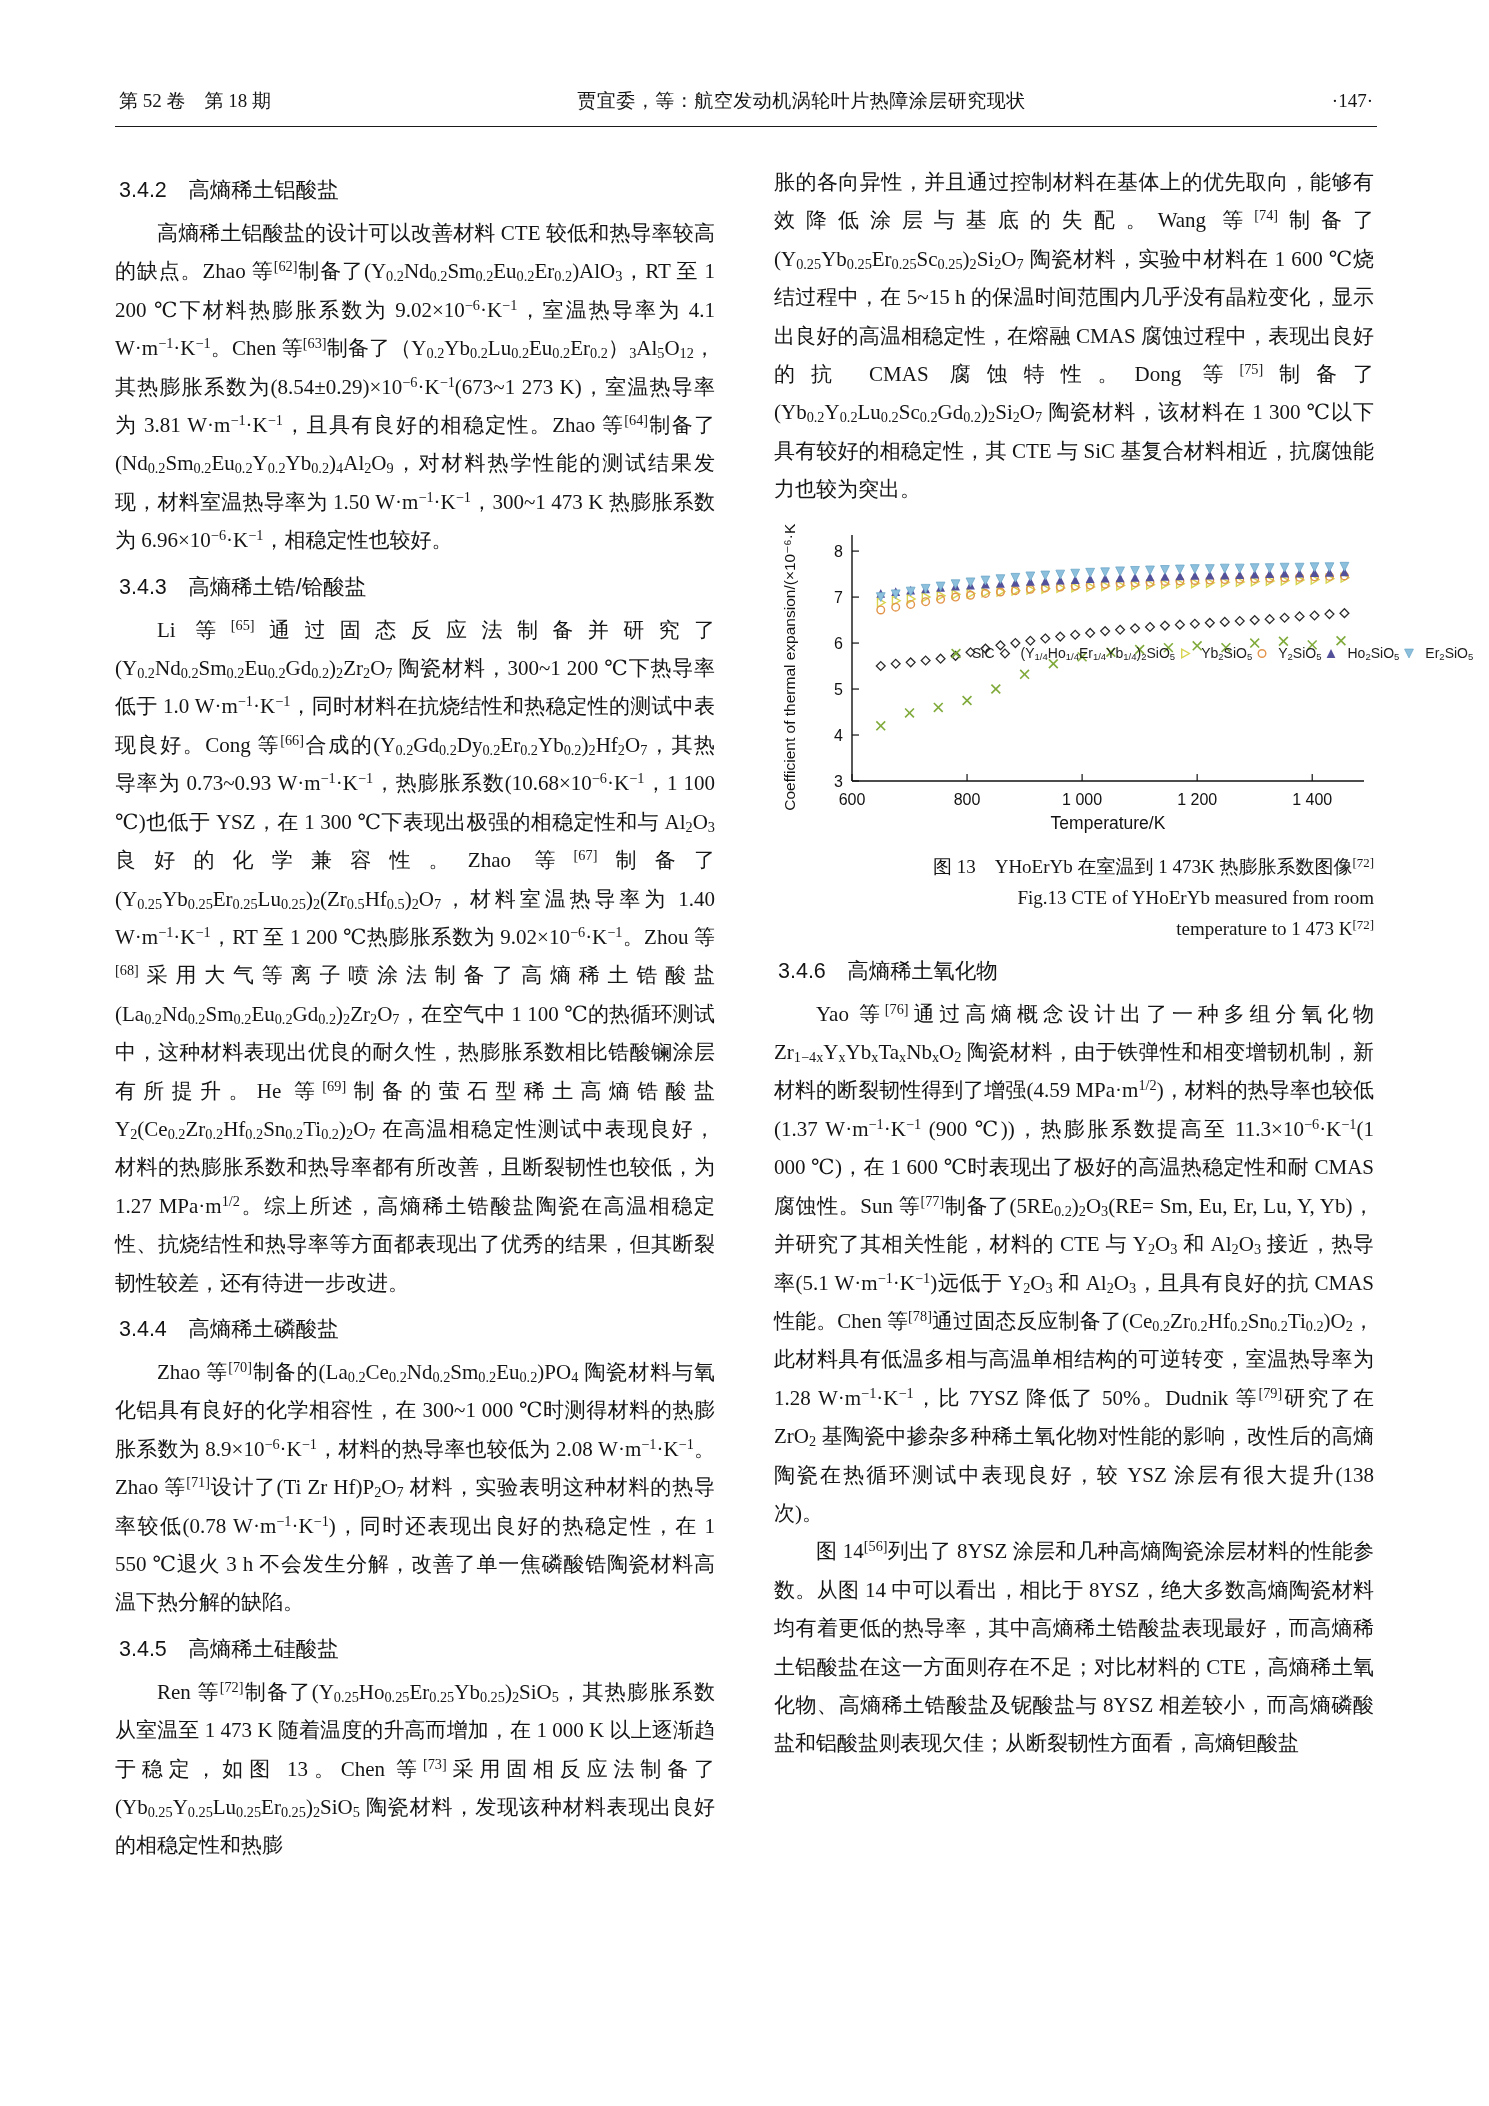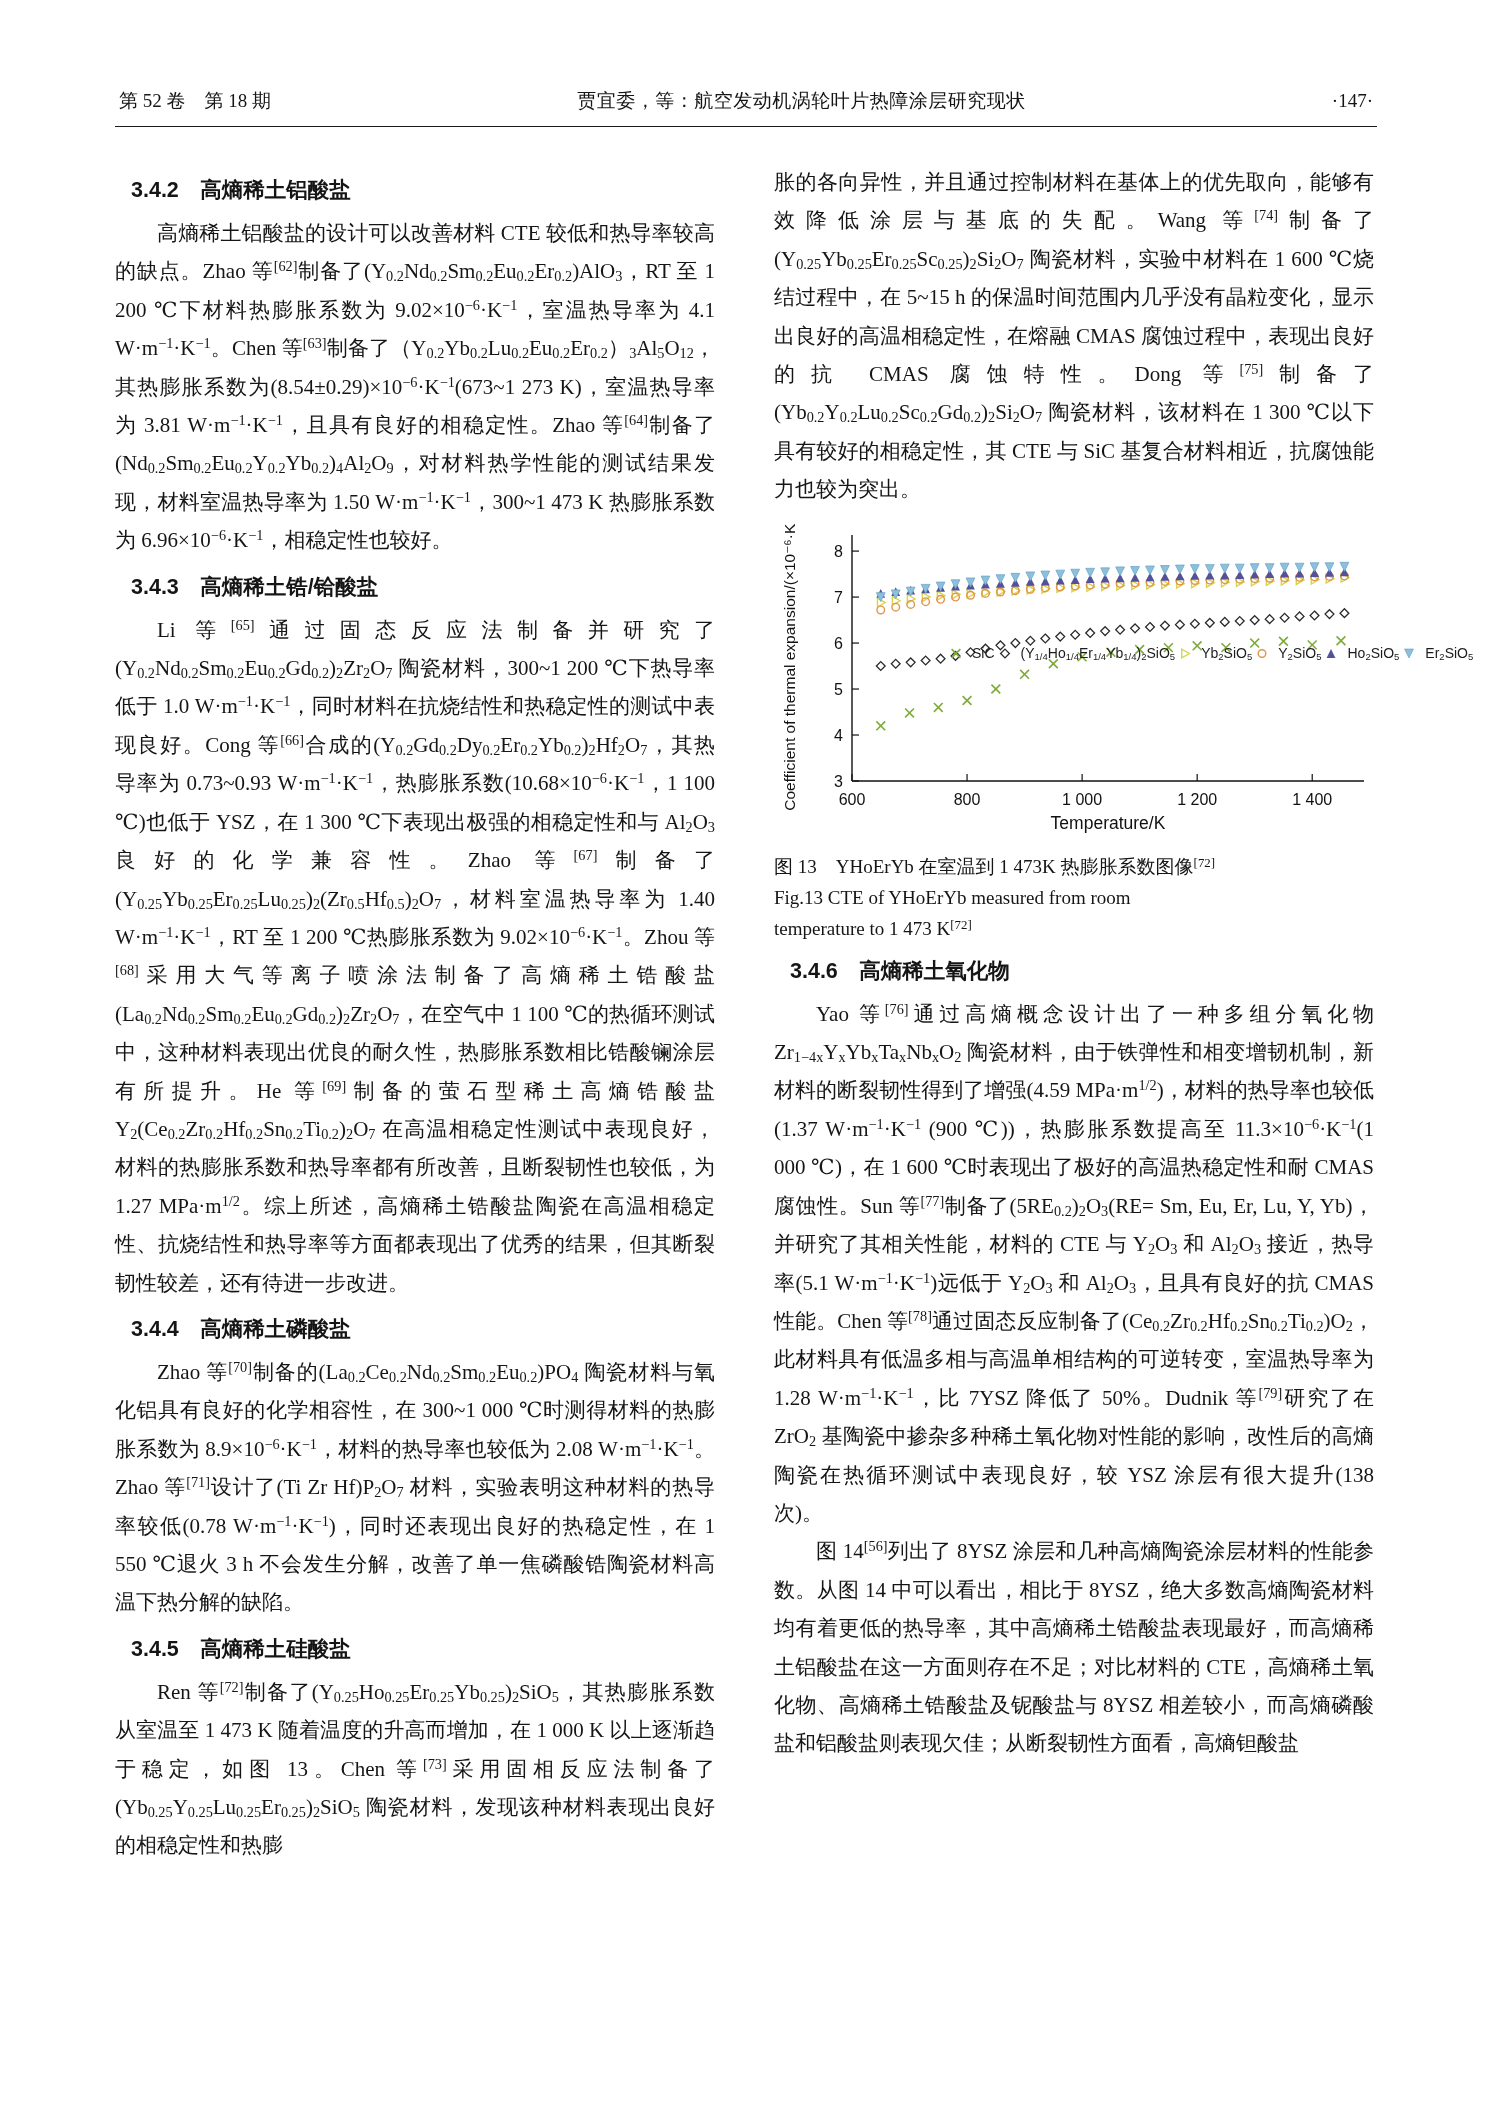--- a/index.html
+++ b/index.html
@@ -10,34 +10,34 @@
     font-family:"Liberation Serif","DejaVu Serif",serif; color:#151515;
     overflow:hidden;
   }
   .hdr { display:flex; justify-content:space-between; align-items:baseline;
          font-size:19px; padding:0 4px 12px 4px; border-bottom:1.6px solid #1a1a1a; }
   .hdr .c { letter-spacing:0.5px; }
   .columns { display:flex; gap:59px; margin-top:36px; }
   .col { width:600px; font-size:21px; line-height:38.4px; text-align:justify; }
   .col h3 { font-size:21.5px; line-height:40px;
             font-family:"Liberation Sans","DejaVu Sans",sans-serif;
-            font-weight:700; margin:7px 0 4px 16px; }
+            font-weight:400; margin:7px 0 4px 4px; }
   .col p { margin:0; text-indent:2em; }
   .col p.cont { text-indent:0; }
   sub,sup { font-size:68%; line-height:0; }
   sub { vertical-align:-0.22em; }
   sup { vertical-align:0.5em; }
   figure { margin:14px 0 4px 0; }
   .chart-wrap { position:relative; width:600px; height:318px; }
   .chart-wrap svg.main { display:block; }
   .legend { position:absolute; left:172px; top:120px; display:flex; flex-direction:row;
             font-family:"Liberation Sans","DejaVu Sans",sans-serif; font-size:14px; color:#1c1c1c; }
   .legend-row { display:flex; align-items:center; height:21px; white-space:nowrap; }
   .legend-row svg { margin-right:6px; flex:0 0 auto; }
-  .figcap { text-align:left; font-size:19px; line-height:31px; margin-top:10px; }
+  .figcap { text-align:right; font-size:19px; line-height:31px; margin-top:10px; }
 </style>
 </head>
 <body>
 
 <div class="page">
 
   <header class="hdr">
     <span class="l">第 52 卷　第 18 期</span>
     <span class="c">贾宜委，等：航空发动机涡轮叶片热障涂层研究现状</span>
     <span class="r">·147·</span>

